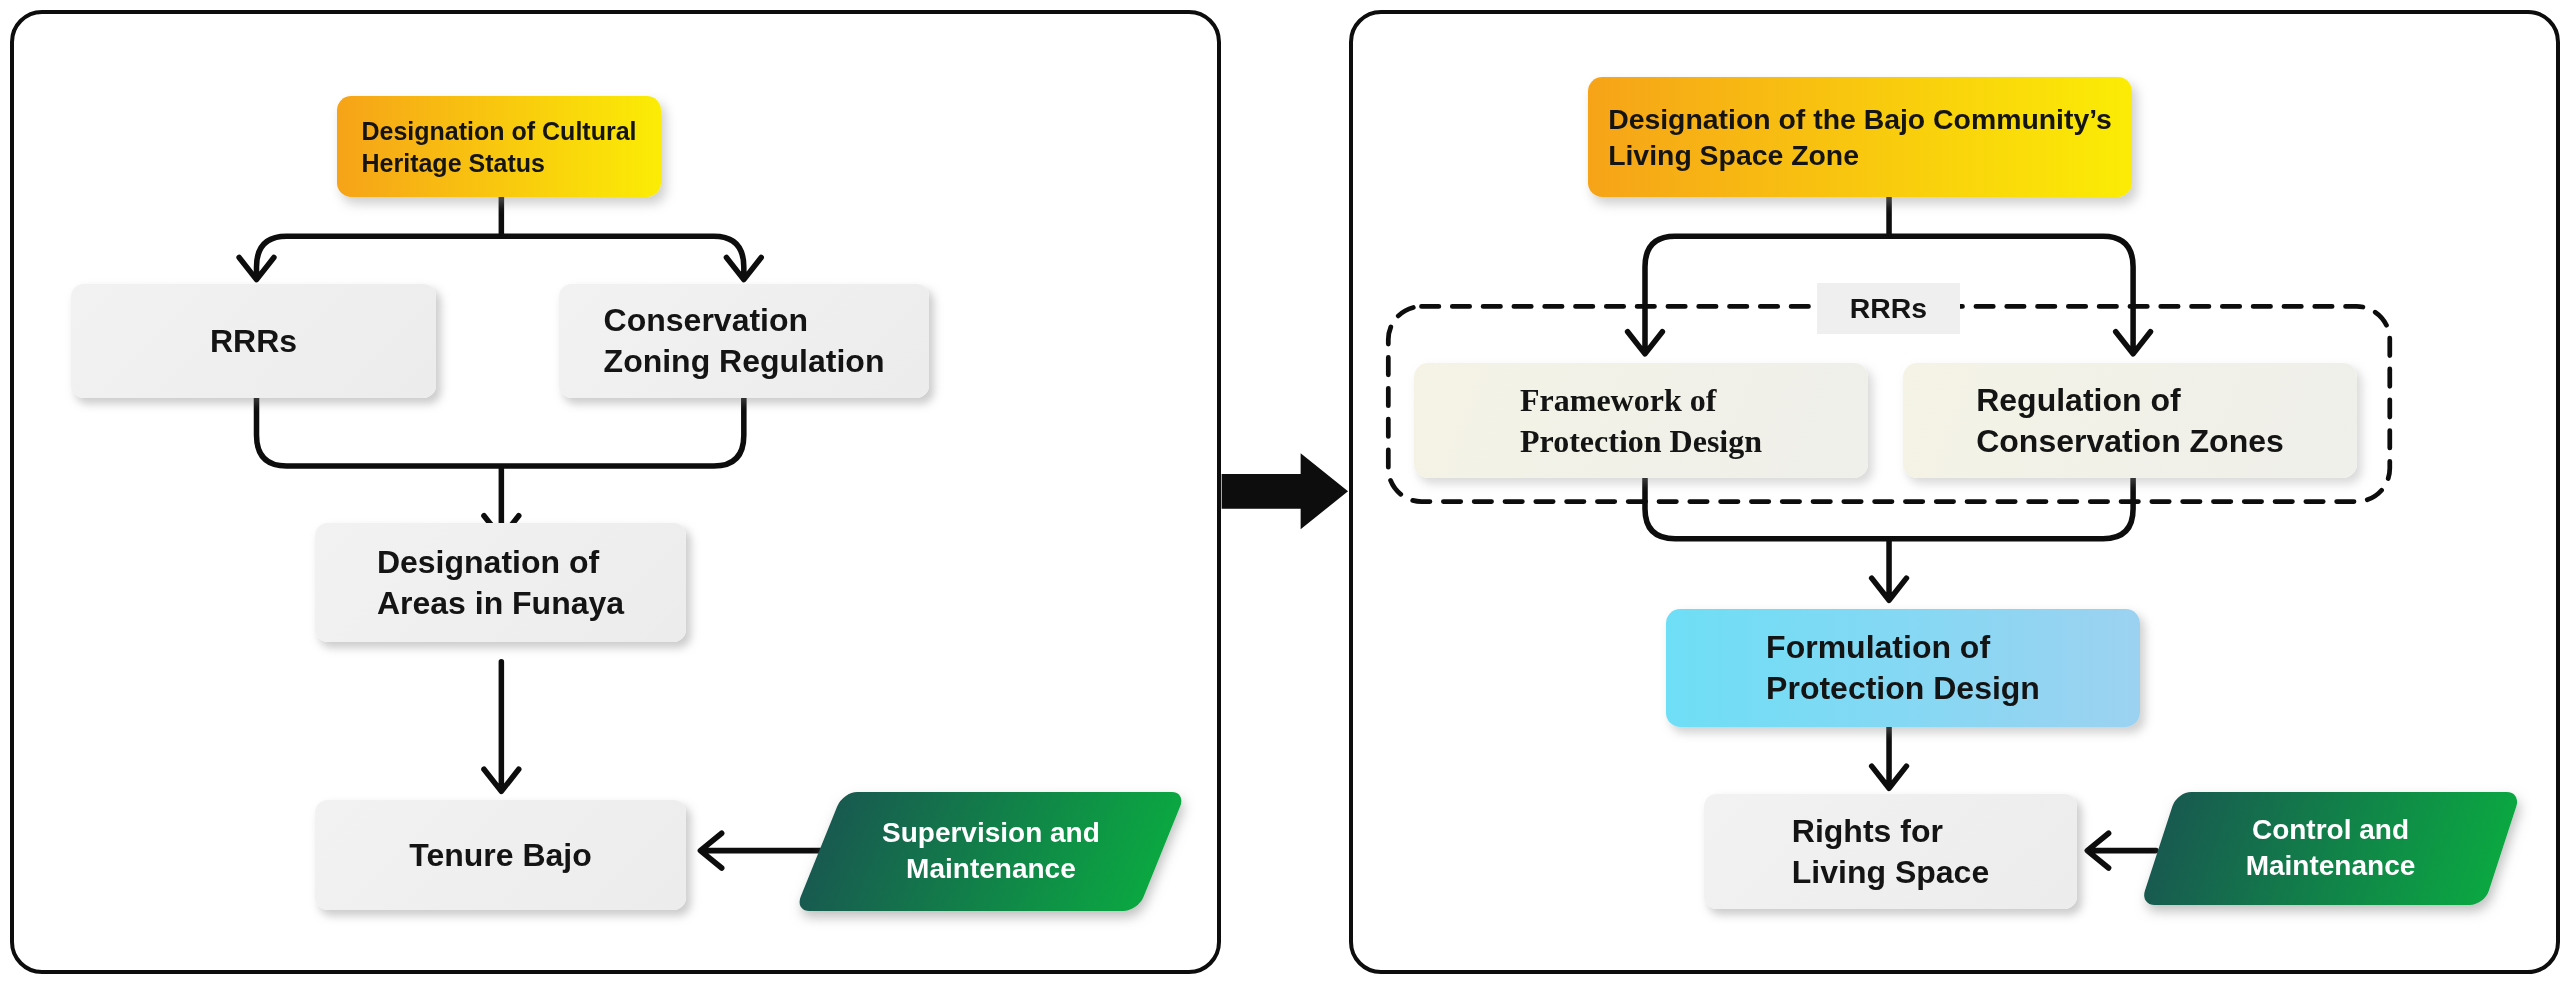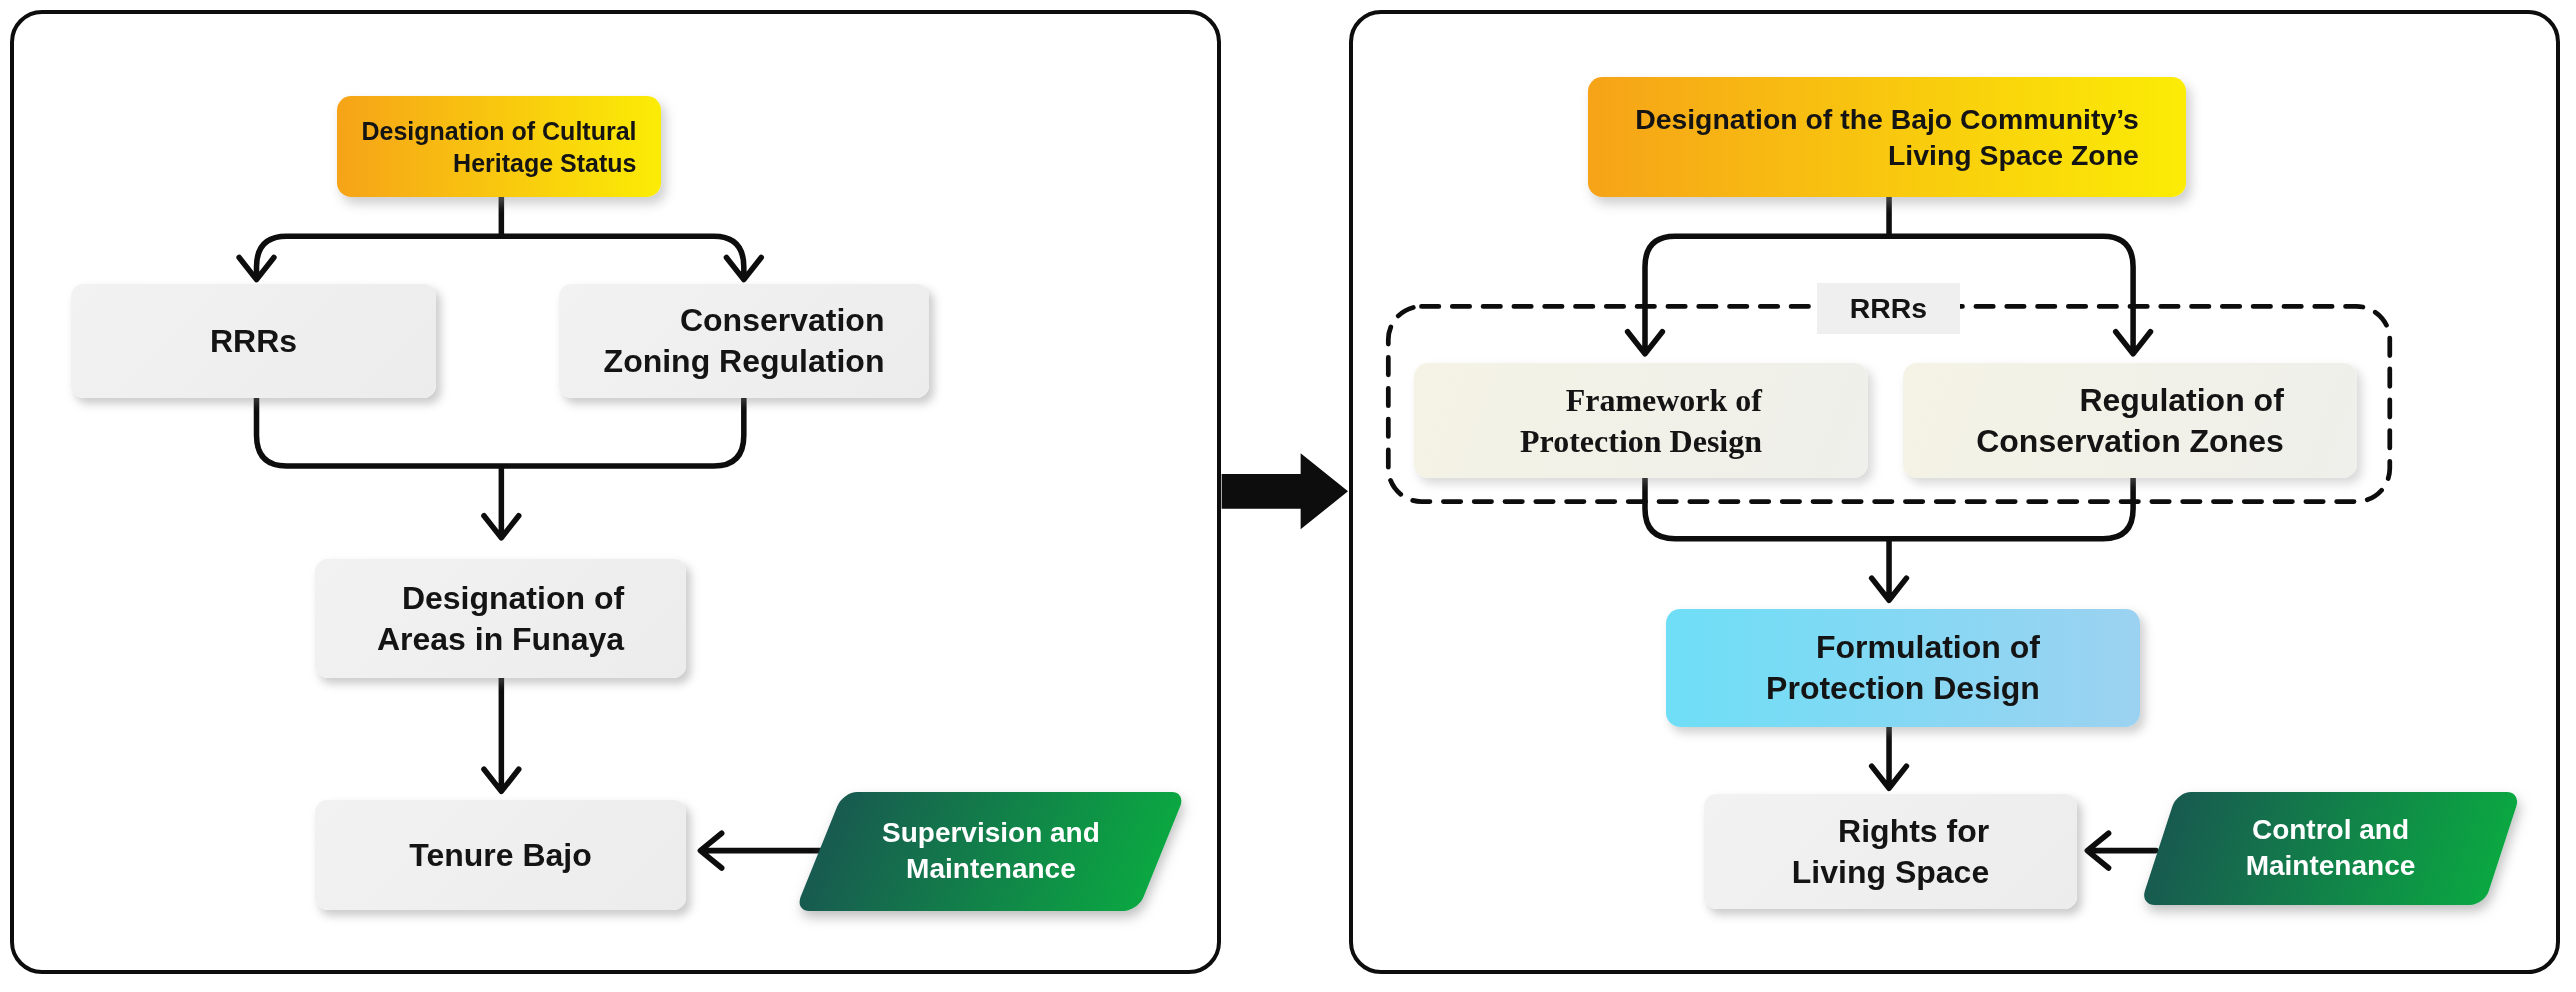--- a/index.html
+++ b/index.html
@@ -2,21 +2,21 @@
 <html style="font-size:12.6px"><head>
 <meta charset="utf-8">
 <style>
   html,body{margin:0;padding:0;background:#ffffff;}
   body{font-family:"Liberation Sans", sans-serif;}
   .stage{position:relative;width:2576px;height:992px;background:#ffffff;overflow:hidden;}
   .panel{position:absolute;box-sizing:border-box;border:4.7px solid #0d0d0d;border-radius:32px;background:#ffffff;}
   .panel.left{left:10.3px;top:10.3px;width:1211px;height:964px;}
   .panel.right{left:1349px;top:10.3px;width:1211px;height:964px;}
   svg.overlay{position:absolute;left:0;top:0;width:2576px;height:992px;}
-  .node{position:absolute;display:flex;align-items:center;justify-content:center;text-align:right;
+  .node{position:absolute;display:flex;align-items:center;justify-content:center;text-align:left;
         font-weight:700;color:#141414;line-height:1.28;white-space:pre-line;box-sizing:border-box;}
   .gray{background:linear-gradient(135deg,#f2f2f2 0%,#ececec 100%);border-radius:12.6px;
         box-shadow:4.7px 5.5px 8px rgba(120,120,120,.38);font-size:32px;}
   .ivory{background:linear-gradient(110deg,#f4f3e5 0%,#efefeb 100%);border-radius:14.2px;
         box-shadow:4.7px 5.5px 9.5px rgba(150,150,150,.35);font-size:32px;}
   .grad-top{background:linear-gradient(90deg,#f6a318 0%,#fbec05 100%);border-radius:14.2px;
         box-shadow:4.7px 6.3px 11px rgba(150,150,150,.45);}
   .cyan{background:linear-gradient(90deg,#6edef6 0%,#9cd2f1 100%);border-radius:14.2px;
         box-shadow:4.7px 5.5px 9.5px rgba(140,140,140,.4);font-size:32px;}
   .tag{background:#efefef;font-size:28.4px;}
@@ -73,35 +73,35 @@
 
   <div class="node gray" style="left:71px;top:284px;width:365px;height:114px;">
     <span>RRRs</span>
   </div>
 
   <div class="node gray" style="left:559px;top:284px;width:370px;height:114px;">
     <span>Conservation
 Zoning Regulation</span>
   </div>
 
-  <div class="node gray" style="left:315px;top:559px;width:371px;height:119px;">
+  <div class="node gray" style="left:315px;top:523px;width:371px;height:119px;">
     <span>Designation of
 Areas in Funaya</span>
   </div>
 
   <div class="node gray" style="left:315px;top:800px;width:371px;height:110px;">
     <span>Tenure Bajo</span>
   </div>
 
   <div class="skewbox" style="left:843px;top:792px;width:343px;height:119px;transform:skewX(-22deg);">
     <span class="inner" style="transform:skewX(22deg);">Supervision and
 Maintenance</span>
   </div>
 
-  <div class="node grad-top topbox-right" style="left:1588px;top:77px;width:598px;height:120px;">
+  <div class="node grad-top topbox-right" style="left:1588px;top:77px;width:544px;height:120px;">
     <span>Designation of the Bajo Community’s
 Living Space Zone</span>
   </div>
 
   <div class="node tag" style="left:1817px;top:283px;width:143px;height:51px;">
     <span>RRRs</span>
   </div>
 
   <div class="node ivory" style="left:1414px;top:363px;width:454px;height:115px;font-family:Liberation Serif, serif;">
     <span>Framework of

